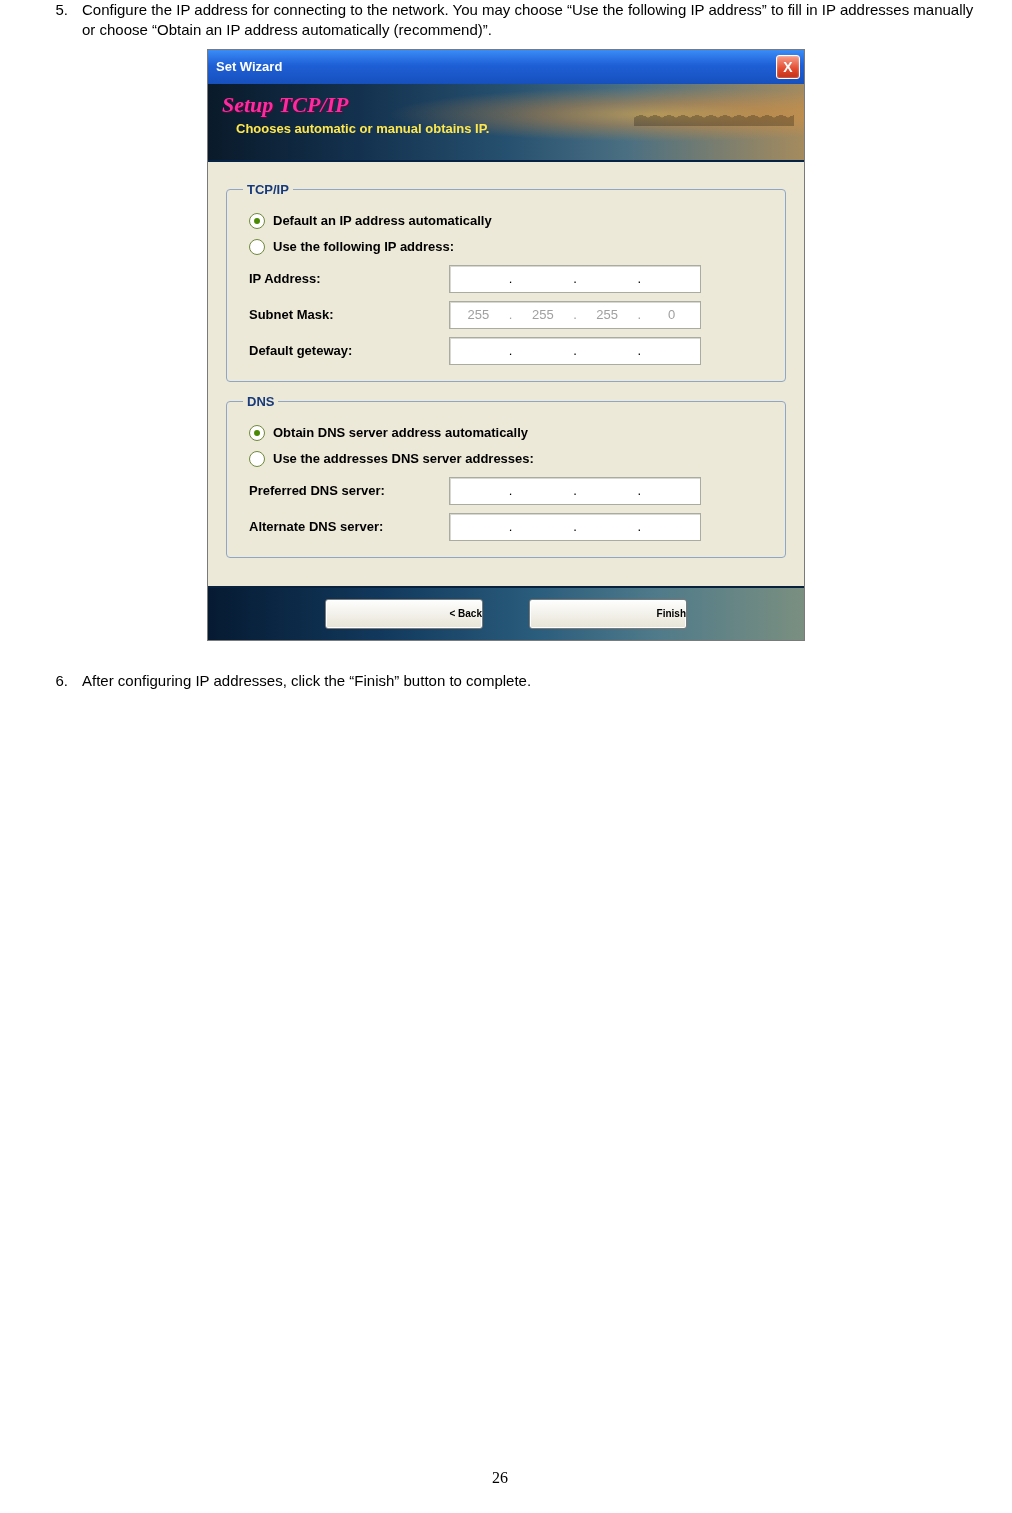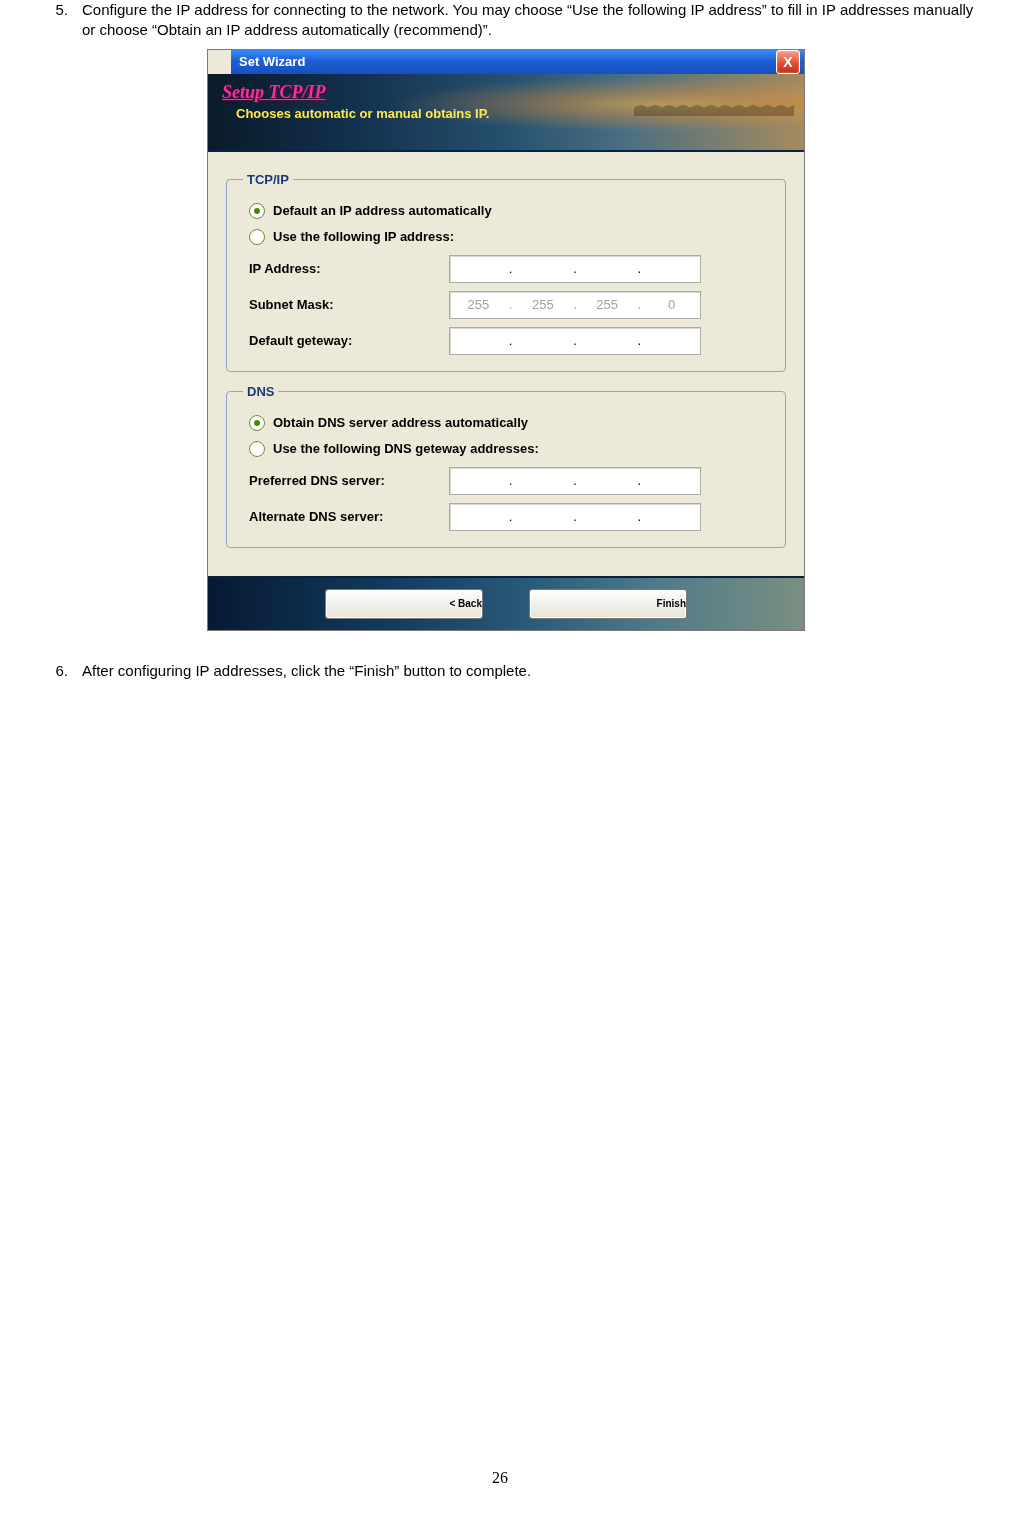--- a/index.html
+++ b/index.html
@@ -34,27 +34,26 @@
   }
   .wizard{
     width:596px;
     border:1px solid #7a7a7a;
     background:#ece9d8;
     font-family:Tahoma,Verdana,sans-serif;
     font-size:13px;
   }
   .titlebar{
     background:linear-gradient(to bottom,#3a8cf7 0%,#1e5fd6 45%,#1750bd 100%);
-    height:24px;
+    height:34px;
     display:flex;
     align-items:center;
     padding:0 4px 0 8px;
     color:#fff;
     font-weight:bold;
-    margin-left:23px;
   }
   .titlebar .title{flex:1;}
   .close-btn{
     width:22px;height:22px;
     background:linear-gradient(to bottom,#f79e8a,#e2492d 60%,#c0301a);
     border:1px solid #fff;
     border-radius:3px;
     display:flex;align-items:center;justify-content:center;
     color:#fff;font-weight:bold;font-size:14px;
     box-shadow:inset 0 0 2px rgba(255,255,255,.6);
@@ -80,23 +79,22 @@
     background:
       radial-gradient(circle at 50% 100%, rgba(0,0,0,.45) 55%, rgba(0,0,0,0) 56%) 0 0/14px 18px repeat-x;
     opacity:.55;
     pointer-events:none;
   }
   .banner-title{
     color:#ff2aa0;
     font-family:"Times New Roman",serif;
     font-style:italic;
     font-weight:bold;
-    font-size:18px;
+    font-size:22px;
     text-shadow:1px 1px 0 #5a0a3a;
-    text-decoration:underline;
   }
   .banner-sub{
     color:#ffe84d;
     font-weight:bold;
     font-size:13px;
     margin:3px 0 0 14px;
   }
   .form-area{
     background:#ece9d8;
     padding:14px 18px 16px 18px;
@@ -269,21 +267,21 @@
 
         <fieldset>
           <legend>DNS</legend>
 
           <div class="radio-row">
             <span class="radio checked"></span>
             <span>Obtain DNS server address automatically</span>
           </div>
           <div class="radio-row">
             <span class="radio"></span>
-            <span>Use the following DNS geteway addresses:</span>
+            <span>Use the addresses DNS server addresses:</span>
           </div>
 
           <div class="field-row">
             <div class="field-label">Preferred DNS server:</div>
             <div class="ip-box">
               <span class="ip-cell"></span>
                 <span class="ip-dot">.</span>
               <span class="ip-cell"></span>
                 <span class="ip-dot">.</span>
               <span class="ip-cell"></span>

